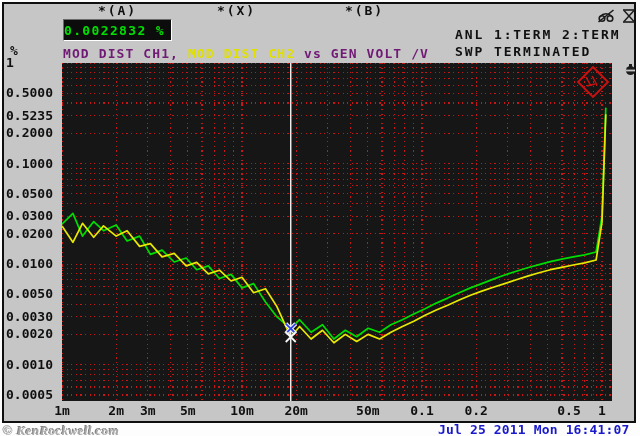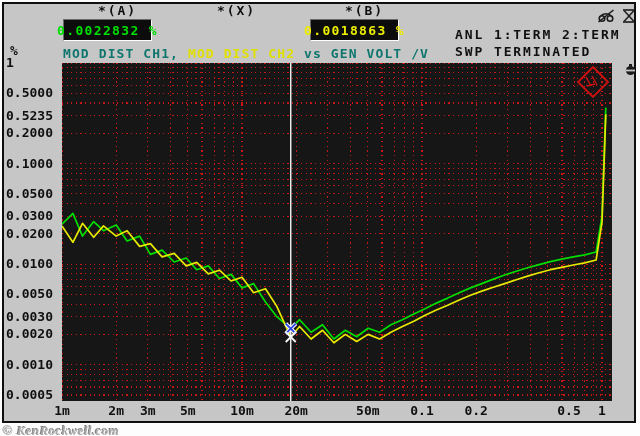--- a/index.html
+++ b/index.html
@@ -2,27 +2,27 @@
 <html><head>
 <meta charset="utf-8">
 <style>
   html,body{margin:0;padding:0;background:#ffffff;}
   .screen{position:relative;width:640px;height:436px;background:#fdfdfd;overflow:hidden;
           font-family:"DejaVu Sans Mono","Liberation Mono",monospace;}
   .panel{position:absolute;left:2px;top:2px;width:634px;height:421px;box-sizing:border-box;
          background:#c6c6c6;border:2px solid #0f0f0f;}
   .abs{position:absolute;}
   .hdr{font-weight:bold;font-size:13px;color:#101010;letter-spacing:1.9px;white-space:pre;line-height:15px;}
-  .hdr2{font-weight:bold;font-size:13px;color:#0f766e;letter-spacing:1.1px;white-space:pre;line-height:15px;}
+  .hdr2{font-weight:bold;font-size:13px;color:#701a75;letter-spacing:1.1px;white-space:pre;line-height:15px;}
   .tickfont{font-weight:bold;font-size:13px;color:#101010;line-height:14px;}
   .rlabel{width:109px;text-align:center;}
-  .vbox{position:absolute;width:89px;height:22px;box-sizing:border-box;background:#0c0c0c;
+  .vbox{position:absolute;width:109px;height:22px;box-sizing:border-box;background:#0c0c0c;
         border-top:1px solid #6a6a6a;border-left:1px solid #6a6a6a;
         border-bottom:1px solid #ffffff;border-right:1px solid #ffffff;
-        display:flex;align-items:center;justify-content:center;}
+        display:flex;align-items:center;justify-content:flex-start;}
   .boxval{font-weight:bold;font-size:13px;letter-spacing:1.35px;white-space:pre;}
   .c-green{color:#00e000;}
   .c-yellow{color:#eded00;}
   .c-dimyellow{color:#e0e000;}
   .ytick{position:absolute;left:6px;width:56px;}
   .xtick{position:absolute;top:404px;width:46px;text-align:center;}
   .stamp{font-weight:bold;font-size:13px;letter-spacing:0.15px;color:#1a1acc;white-space:pre;}
   .watermark{font-family:"Liberation Serif","DejaVu Serif",serif;font-style:italic;font-weight:bold;
              font-size:13px;color:#a9a9a9;letter-spacing:0.4px;
              text-shadow:1px 1px 0 #ffffff,-1px -1px 0 #808080;white-space:pre;}
@@ -34,23 +34,20 @@
 
 <div class="screen">
   <div class="panel"></div>
 
   <div class="abs hdr rlabel" style="left:63px;top:3px;">*(A)</div>
   <div class="abs hdr rlabel" style="left:182px;top:3px;">*(X)</div>
   <div class="abs hdr rlabel" style="left:310px;top:3px;">*(B)</div>
 
   <div class="vbox" style="left:63px;top:19px;">
     <span class="boxval c-green">0.0022832 %</span>
-  </div>
-  <div class="vbox" style="left:310px;top:19px;">
-    <span class="boxval c-yellow">0.0018863 %</span>
   </div>
 
   <div class="abs" style="left:63px;top:43px;">
     <span class="hdr2">MOD DIST CH1, </span><span class="hdr2 c-dimyellow">MOD DIST CH2</span><span class="hdr2"> vs </span><span class="hdr2">GEN VOLT /V</span>
   </div>
 
   <div class="abs hdr" style="left:455px;top:27px;">ANL 1:TERM 2:TERM</div>
   <div class="abs hdr" style="left:455px;top:44px;">SWP TERMINATED</div>
 
   <svg class="hicon" style="left:597px;" viewBox="0 0 18 18">
@@ -176,13 +173,14 @@
       <div class="xtick tickfont" style="left: 219px;">10m</div>
       <div class="xtick tickfont" style="left: 273.185px;">20m</div>
       <div class="xtick tickfont" style="left: 344.815px;">50m</div>
       <div class="xtick tickfont" style="left: 399px;">0.1</div>
       <div class="xtick tickfont" style="left: 453.185px;">0.2</div>
       <div class="xtick tickfont" style="left: 546px;">0.5</div>
       <div class="xtick tickfont" style="left: 579px;">1</div>
     </div>
 
   <div class="abs watermark" style="left:3px;top:423px;">© KenRockwell.com</div>
+  <div class="abs stamp" style="left:438px;top:422px;">Jul 25 2011 Mon 16:41:07</div>
 </div>
 
 </body></html>

